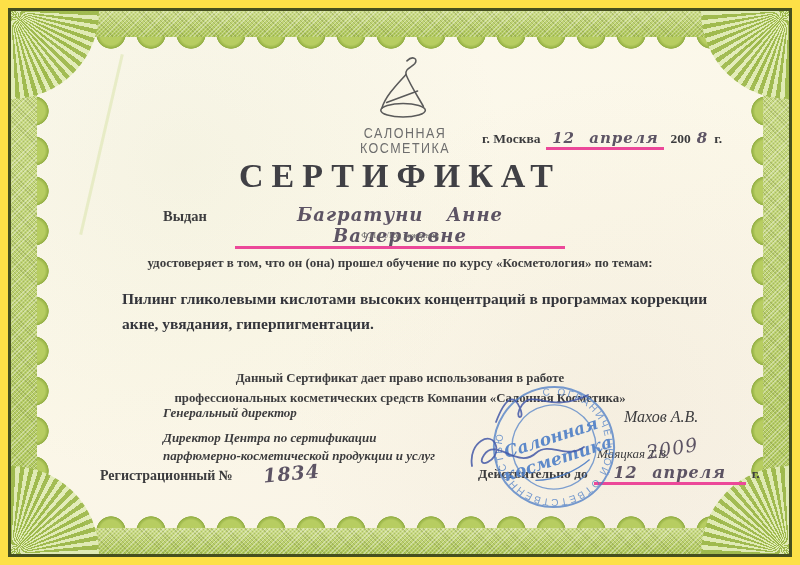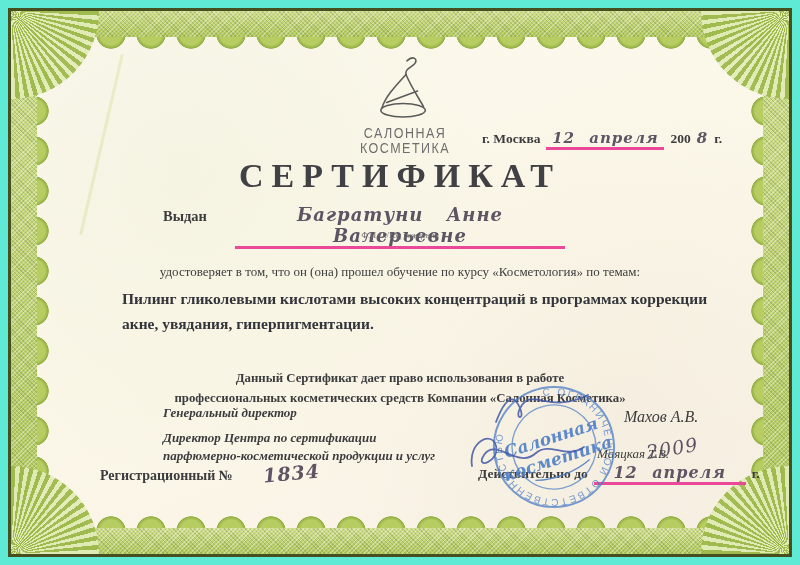--- a/index.html
+++ b/index.html
@@ -1,16 +1,16 @@
 <!DOCTYPE html>
 <html><head>
 <meta charset="utf-8">
 <style>
   html,body { margin:0; padding:0; width:800px; height:565px; background:#ffffff; overflow:hidden; }
-  .cert { position:relative; width:800px; height:565px; background:#5eead4;
+  .cert { position:relative; width:800px; height:565px; background:#fde047;
           font-family:"Liberation Serif", serif; color:#3c3c3e; }
 
   
   .paper { position:absolute; inset:12px;
     background:
       radial-gradient(circle at 22% 28%, rgba(190,200,150,.10), transparent 45%),
       radial-gradient(circle at 78% 72%, rgba(205,185,160,.10), transparent 45%),
       linear-gradient(160deg, #fcf9ee 0%, #fbf7e8 50%, #f8f2e6 100%); }
   .streak { position:absolute; left:100px; top:52px; width:3px; height:185px;
     background:rgba(195,215,125,.30); transform:rotate(13deg); }
@@ -63,22 +63,22 @@
   .title { position:absolute; top:157px; left:0; width:800px; text-align:center;
            font-size:34px; letter-spacing:8px; font-weight:600; color:#404045; }
 
   .issued { position:absolute; top:204px; left:163px; width:402px; display:flex;
             align-items:baseline; gap:28px; font-size:14.5px; font-weight:600; }
   .issued .u-line { flex:1; }
   .issued .hw { font-size:18px; word-spacing:16px; }
   .fio-caption { position:absolute; top:230px; left:300px; width:200px; text-align:center;
                  font-size:8.5px; color:#6a6a6a; }
 
-  .statement { position:absolute; top:264px; left:50px; width:700px; text-align:center;
-               font-size:13px; font-weight:400; }
+  .statement { position:absolute; top:255px; left:50px; width:700px; text-align:center;
+               font-size:13px; font-weight:700; }
   .topics { position:absolute; top:287px; left:122px; width:600px; font-size:15.5px;
             font-weight:700; line-height:1.6; color:#34353b; }
   .rights { position:absolute; top:357px; left:50px; width:700px; text-align:center;
             font-size:12.8px; font-weight:600; line-height:1.55;margin-top:12px; }
 
   .roles { position:absolute; top:404px; left:163px; font-style:italic; font-weight:600;
            font-size:13px; line-height:1.4; }
   .roles .r1 { margin-bottom:7px; }
   .name1 { position:absolute; top:408px; left:608px; font-style:italic; font-size:16px;padding-left:16px; }
   .name2 { position:absolute; top:446px; left:597px; font-style:italic; font-size:13px; }

